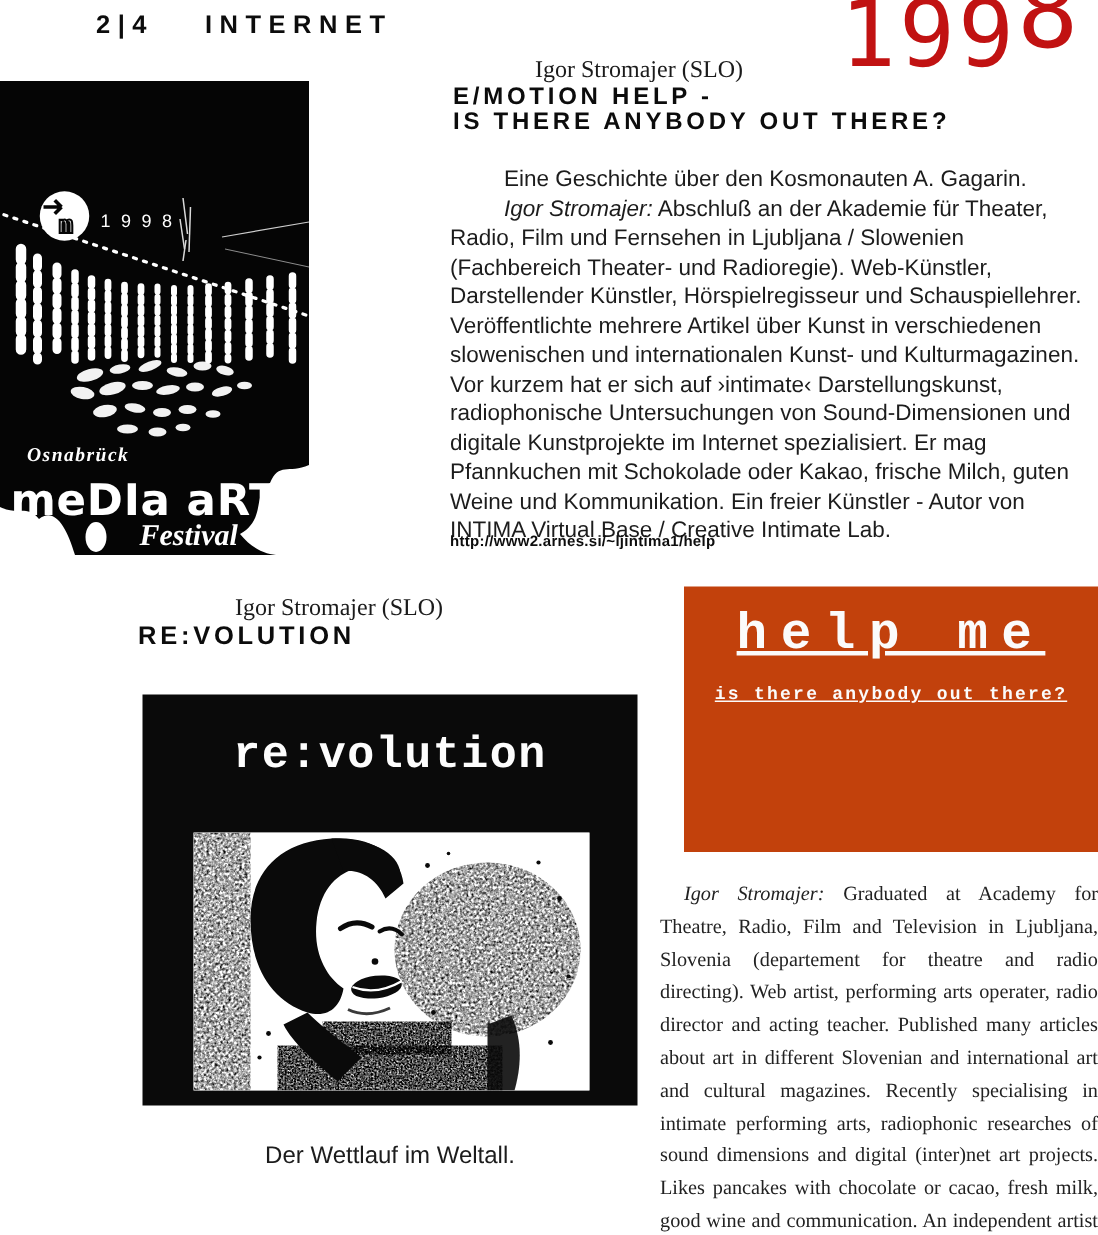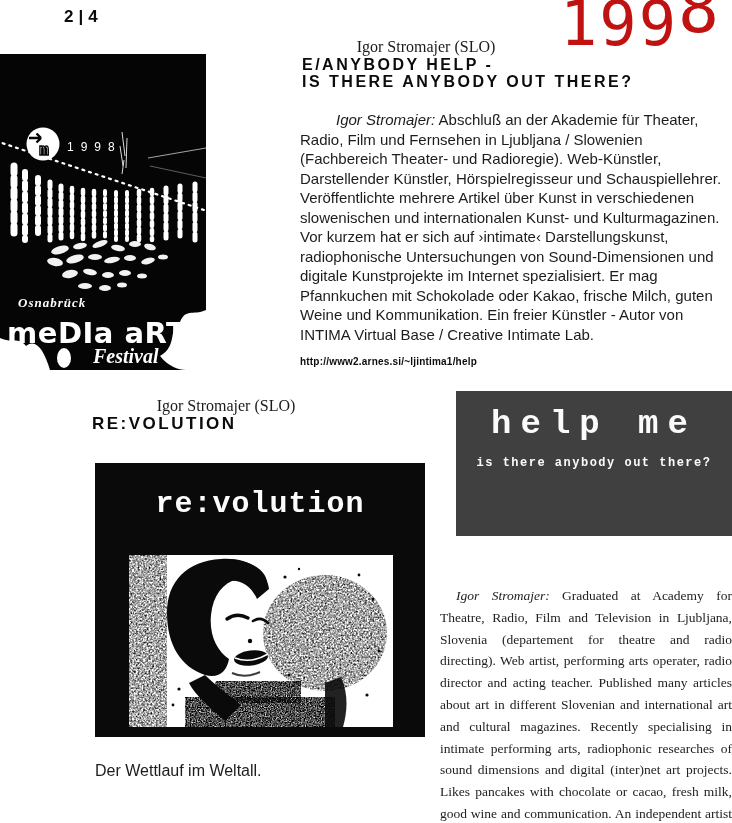--- a/index.html
+++ b/index.html
@@ -34,40 +34,41 @@
   .rev-artist{left:120px;top:397px;width:212px;text-align:center;
     font-family:"Liberation Serif",serif;font-size:16px;color:#1b1b1b;}
   .rev-title{left:92px;top:414px;font-weight:bold;font-size:17px;letter-spacing:2.5px;color:#0c0c0c;}
   .rev-image{left:95px;top:463px;width:330px;height:274px;background:#0a0a0a;}
   .rev-word{margin-top:24px;text-align:center;color:#fdfdfd;
     font-family:"Liberation Mono",monospace;font-weight:bold;font-size:30px;letter-spacing:1px;}
   .portrait{position:absolute;left:34px;top:92px;width:264px;height:172px;background:#fff;}
   .portrait svg{display:block;}
 
   
-  .helpbox{left:456px;top:391px;width:276px;height:145px;background:#404040;
-    color:#fbfbfb;text-align:center;font-family:"Liberation Mono",monospace;font-weight:bold;}
+  .helpbox{left:456px;top:391px;width:276px;height:177px;background:#c2410c;
+    color:#fbfbfb;text-align:center;font-family:"Liberation Mono",monospace;font-weight:bold;text-decoration:underline;}
   .helpbox .big1{margin-top:14px;font-size:34px;letter-spacing:9px;}
   .helpbox .sub{margin-top:13px;font-size:12px;letter-spacing:1.5px;}
   .helpbox .big2{margin-top:15px;font-size:34px;letter-spacing:7px;}
 
   
   .en-text{left:440px;top:585px;width:292px;text-align:justify;
     font-family:"Liberation Serif",serif;font-size:13.5px;line-height:21.8px;color:#222;}
   .en-text p{margin:0;text-indent:16px;}
 
   
-  .caption{left:95px;top:762px;width:330px;font-size:16px;color:#1c1c1c;}
+  .caption{left:95px;top:762px;width:330px;text-align:center;font-size:16px;color:#1c1c1c;}
   .url2{left:95px;top:825px;font-size:14.5px;}
 </style>
 </head>
 <body>
 
 <div class="abs page-header">
   <span>2|4</span>
+  <span>INTERNET</span>
 </div>
 
 <div class="abs year-stamp">
   <span>199</span><span class="raised">8</span>
 </div>
 
 <div class="abs poster">
   <svg width="206" height="316" viewBox="0 0 206 316">
     <rect x="0" y="0" width="206" height="316" fill="#050505"></rect>
 
@@ -138,25 +139,26 @@
     <path d="M206,316 L206,256 C192,262 186,254 180,268 C168,274 178,292 160,302 C168,312 178,316 186,316 Z" fill="#fff"></path>
 
     <text x="18" y="253" fill="#fff" font-family="Liberation Serif, serif" font-style="italic" font-weight="bold" font-size="13" letter-spacing="1">Osnabrück</text>
     <text x="7" y="289" fill="#fff" font-family="DejaVu Sans, sans-serif" font-weight="bold" font-size="29" letter-spacing="0.5">meDIa aRT</text>
     <text x="93" y="309" fill="#fff" font-family="Liberation Serif, serif" font-style="italic" font-weight="bold" font-size="20">Festival</text>
   </svg>
 </div>
 
 <div class="abs em-artist">Igor Stromajer (SLO)</div>
 <div class="abs em-title">
-  <div>E/ANYBODY HELP -</div>
+  <div>E/MOTION HELP -</div>
   <div>IS THERE ANYBODY OUT THERE?</div>
 </div>
 
 <div class="abs de-text">
+  <p>Eine Geschichte über den Kosmonauten A. Gagarin.</p>
   <p><i>Igor Stromajer:</i><span> Abschluß an der Akademie für Theater, Radio, Film und Fernsehen in Ljubljana / Slowenien (Fachbereich Theater- und Radioregie). Web-Künstler, Darstellender Künstler, Hörspielregisseur und Schauspiellehrer. Veröffentlichte mehrere Artikel über Kunst in verschiedenen slowenischen und internationalen Kunst- und Kulturmagazinen. Vor kurzem hat er sich auf ›intimate‹ Darstellungskunst, radiophonische Untersuchungen von Sound-Dimensionen und digitale Kunstprojekte im Internet spezialisiert. Er mag Pfannkuchen mit Schokolade oder Kakao, frische Milch, guten Weine und Kommunikation. Ein freier Künstler - Autor von INTIMA Virtual Base / Creative Intimate Lab.</span></p>
 </div>
 
 <div class="abs url-line url1">http://www2.arnes.si/~ljintima1/help</div>
 
 <div class="abs rev-artist">Igor Stromajer (SLO)</div>
 <div class="abs rev-title">RE:VOLUTION</div>
 
 <div class="abs rev-image">
   <div class="rev-word">re:volution</div>

